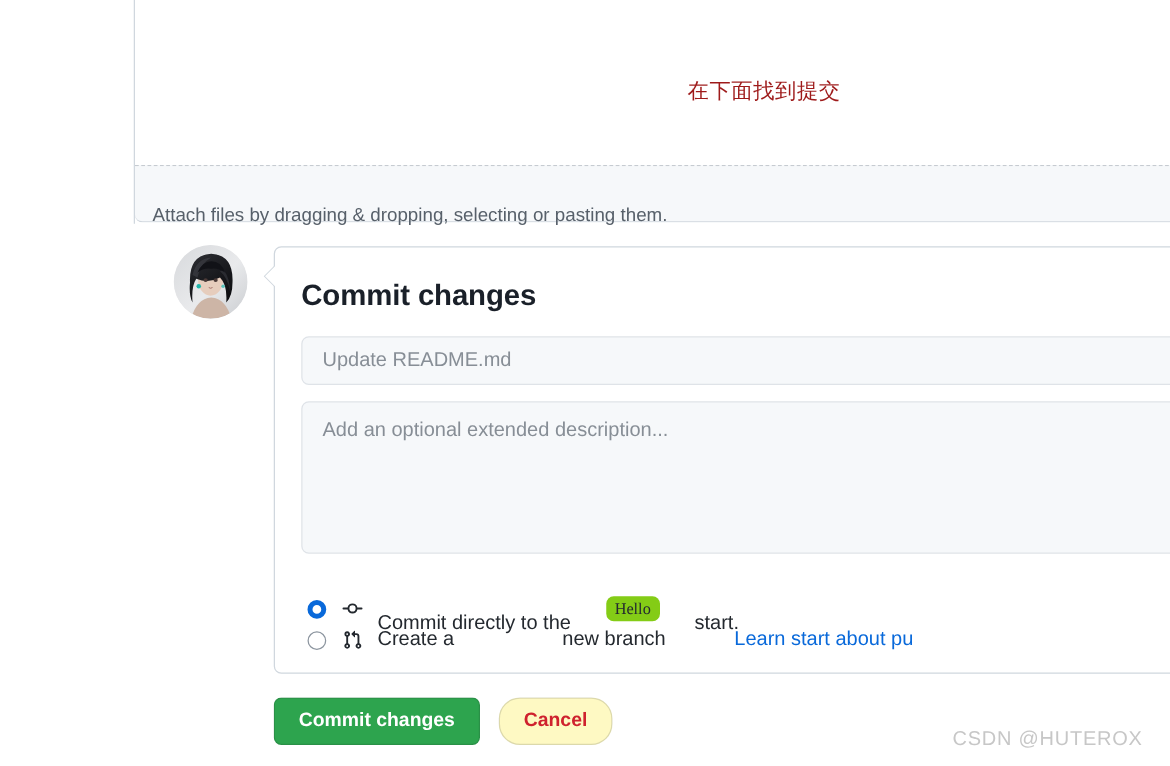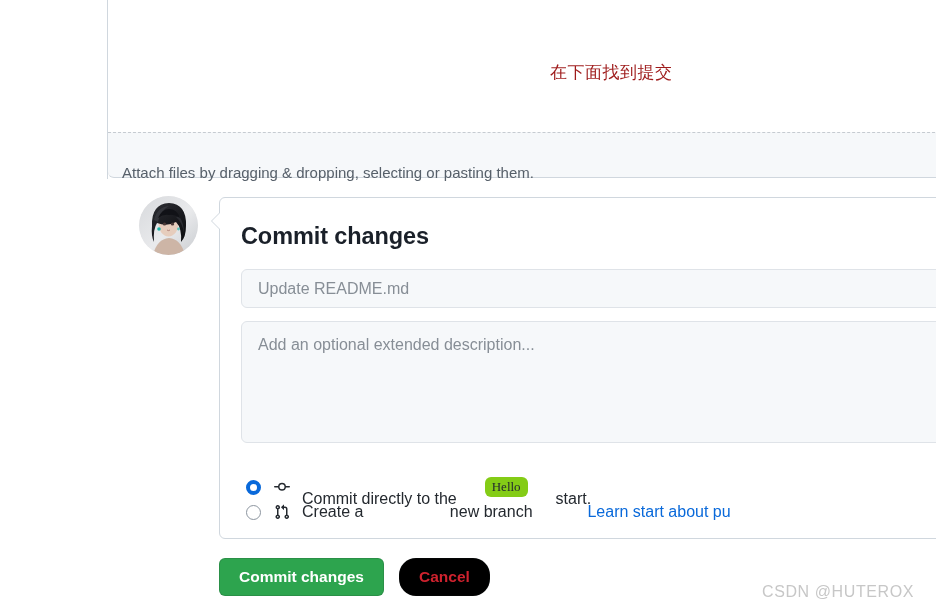--- a/index.html
+++ b/index.html
@@ -226,21 +226,21 @@
     font-weight: 700;
     cursor: pointer;
     line-height: 1;
   }
   #cancel-button {
     position: absolute;
     left: 399px;
     top: 558px;
     height: 38px;
     padding: 0 19px;
-    background: #000000;
+    background: #fef9c3;
     color: #cf222e;
     border: 1px solid rgba(27,31,36,0.15);
     border-radius: 17px;
     font-family: "Liberation Sans", sans-serif;
     font-size: 15.5px;
     font-weight: 700;
     cursor: pointer;
     line-height: 1;
   }
 

